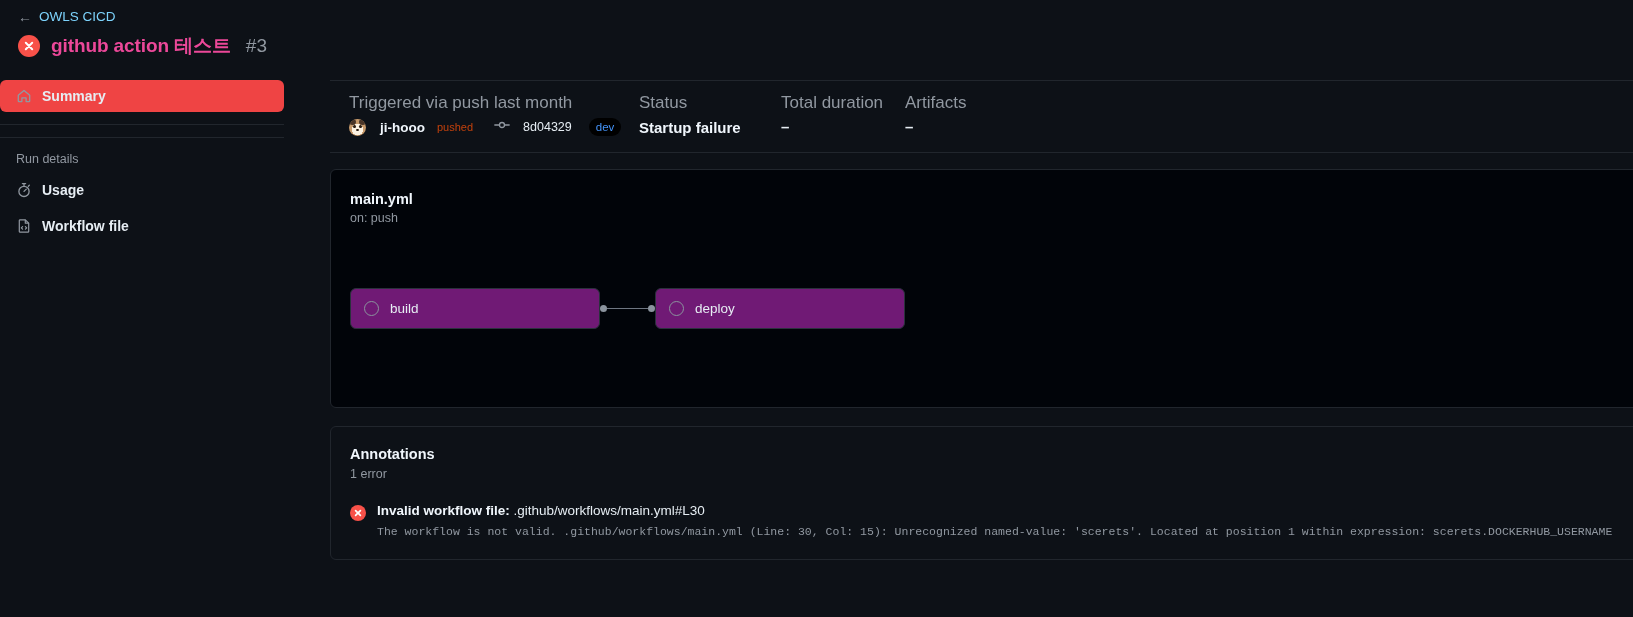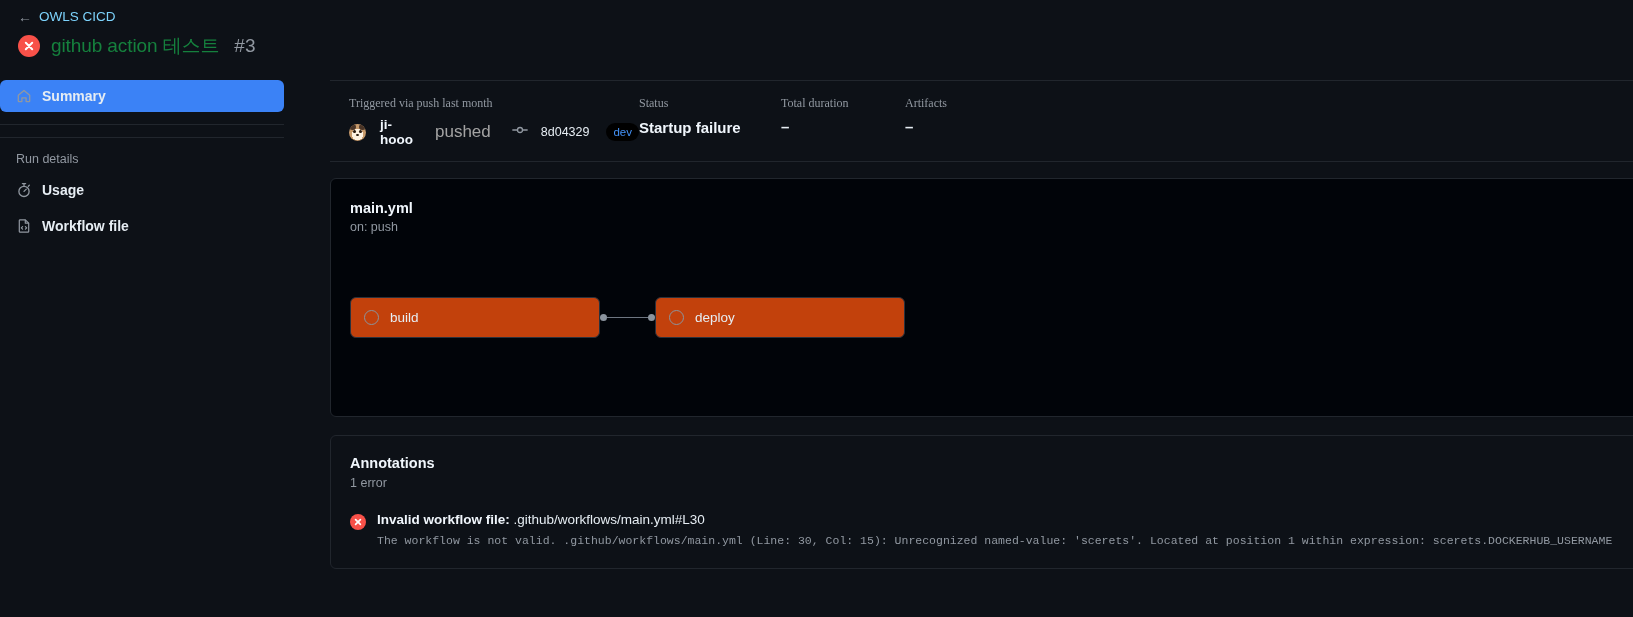--- a/index.html
+++ b/index.html
@@ -23,37 +23,37 @@
   .title-row {
     display: flex; align-items: center; gap: 11px;
     margin-top: 9px;
   }
   .fail-badge {
     width: 22px; height: 22px; border-radius: 50%;
     background: #f85149; position: relative; flex: 0 0 auto;
   }
   .fail-badge svg { position: absolute; left: 4px; top: 4px; }
   .run-title {
-    font-size: 19px; font-weight: 400; color: #15803d;
+    font-size: 19px; font-weight: 700; color: #ec4899;
     letter-spacing: -0.1px;
   }
   .run-number { font-size: 19px; font-weight: 400; color: #9198a1; margin-left: 4px; }
 
   
   .sidebar {
     position: absolute; left: 0; top: 80px;
     width: 300px; padding: 0 16px 0 0;
   }
   .side-item {
     display: flex; align-items: center; gap: 10px;
     height: 32px; padding: 0 10px 0 16px;
     border-radius: 6px; font-size: 14px; color: #e6edf3;
     position: relative; cursor: pointer;
   }
-  .side-item.active { background: #3b82f6; font-weight: 700; }
+  .side-item.active { background: #ef4444; font-weight: 700; }
   .side-item.active::before {
     content: ""; position: absolute; left: -16px; top: 0;
     width: 3px; height: 100%; background: #1f6feb; border-radius: 6px;
   }
   .side-item .ico { width: 16px; height: 16px; display: block; color: #9198a1; }
   .side-sep { height: 1px; background: #21262d; margin: 12px 0; }
   .side-head {
     font-size: 12.5px; color: #9198a1; padding: 0 10px 0 16px;
     line-height: 18px;
   }
@@ -66,63 +66,63 @@
   .meta-bar {
     border-top: 1px solid #21262d;
     border-bottom: 1px solid #21262d;
     padding: 14px 0 14px 19px;
     display: flex; align-items: flex-start;
   }
   .meta-col-trigger { width: 290px; }
   .meta-col-status  { width: 142px; }
   .meta-col-dur     { width: 124px; }
   .meta-col-art     { width: 120px; }
-  .meta-label { font-size: 12px; color: #9198a1; line-height: 16px; font-family: Liberation Serif, serif; }
+  .meta-label { font-size: 17px; color: #9198a1; line-height: 16px; }
   .meta-value {
     margin-top: 7px; font-size: 15px; font-weight: 700; color: #f0f6fc;
     line-height: 20px; display: flex; align-items: center;
   }
   .meta-dash { font-size: 15px; font-weight: 700; color: #e6edf3; margin-top: 7px; }
 
   .trigger-row { display: flex; align-items: center; margin-top: 6px; gap: 8px; }
   .avatar {
     width: 17px; height: 17px; border-radius: 50%; flex: 0 0 auto;
     background: radial-gradient(circle at 50% 62%, #fdf2e2 0 42%, #c79a6b 43% 100%);
     position: relative; overflow: hidden; margin-right: 6px;
   }
   .avatar .ear { position: absolute; top: 0px; width: 7px; height: 6px; background: #4a3527; border-radius: 50%; }
   .avatar .ear.l { left: 0px; }
   .avatar .ear.r { right: 0px; }
   .avatar .eye { position: absolute; top: 6px; width: 2.6px; height: 3px; background: #2b1d12; border-radius: 50%; }
   .avatar .eye.l { left: 4px; }
   .avatar .eye.r { right: 4px; }
   .avatar .nose { position: absolute; top: 10px; left: 7px; width: 3px; height: 2.4px; background: #2b1d12; border-radius: 50%; }
   .pusher { font-size: 13.5px; font-weight: 700; color: #f0f6fc; }
-  .pushed-word { font-size: 17px; color: #a3a3a3; margin-left: 4px; }
+  .pushed-word { font-size: 11px; color: #c2410c; margin-left: 4px; }
   .commit-icon { margin-left: 13px; color: #9198a1; display: block; }
   .commit-sha { font-size: 12.5px; color: #e6edf3; margin-left: 5px; }
   .branch-badge {
     margin-left: 9px; font-size: 11.5px; color: #4493f8;
     background: #000000; border-radius: 999px; padding: 1px 7px;
     line-height: 16px;
   }
 
   
   .wf-card {
     margin-top: 16px; margin-right: 0;
     background: #010409; border: 1px solid #21262d; border-radius: 6px;
     padding: 21px 19px 24px 19px; height: 239px; position: relative;
   }
   .wf-name { font-size: 14.5px; font-weight: 700; color: #f0f6fc; }
   .wf-on { font-size: 12.5px; color: #9198a1; margin-top: 4px; }
 
   .graph { position: absolute; left: 19px; top: 118px; display: flex; align-items: center; }
   .job-node {
     width: 250px; height: 41px; border-radius: 6px;
-    background: #c2410c; border: 1px solid #2a313c;
+    background: #701a75; border: 1px solid #2a313c;
     display: flex; align-items: center; padding: 0 13px; gap: 11px;
   }
   .job-circle {
     width: 15px; height: 15px; border-radius: 50%;
     border: 1.6px solid #8b949e; flex: 0 0 auto;
   }
   .job-label { font-size: 13.5px; color: #e6edf3; font-weight: 400; }
   .edge { display: flex; align-items: center; }
   .edge-dot { width: 7px; height: 7px; border-radius: 50%; background: #8b949e; }
   .edge-line { width: 41px; height: 1px; background: #6e7681; }

